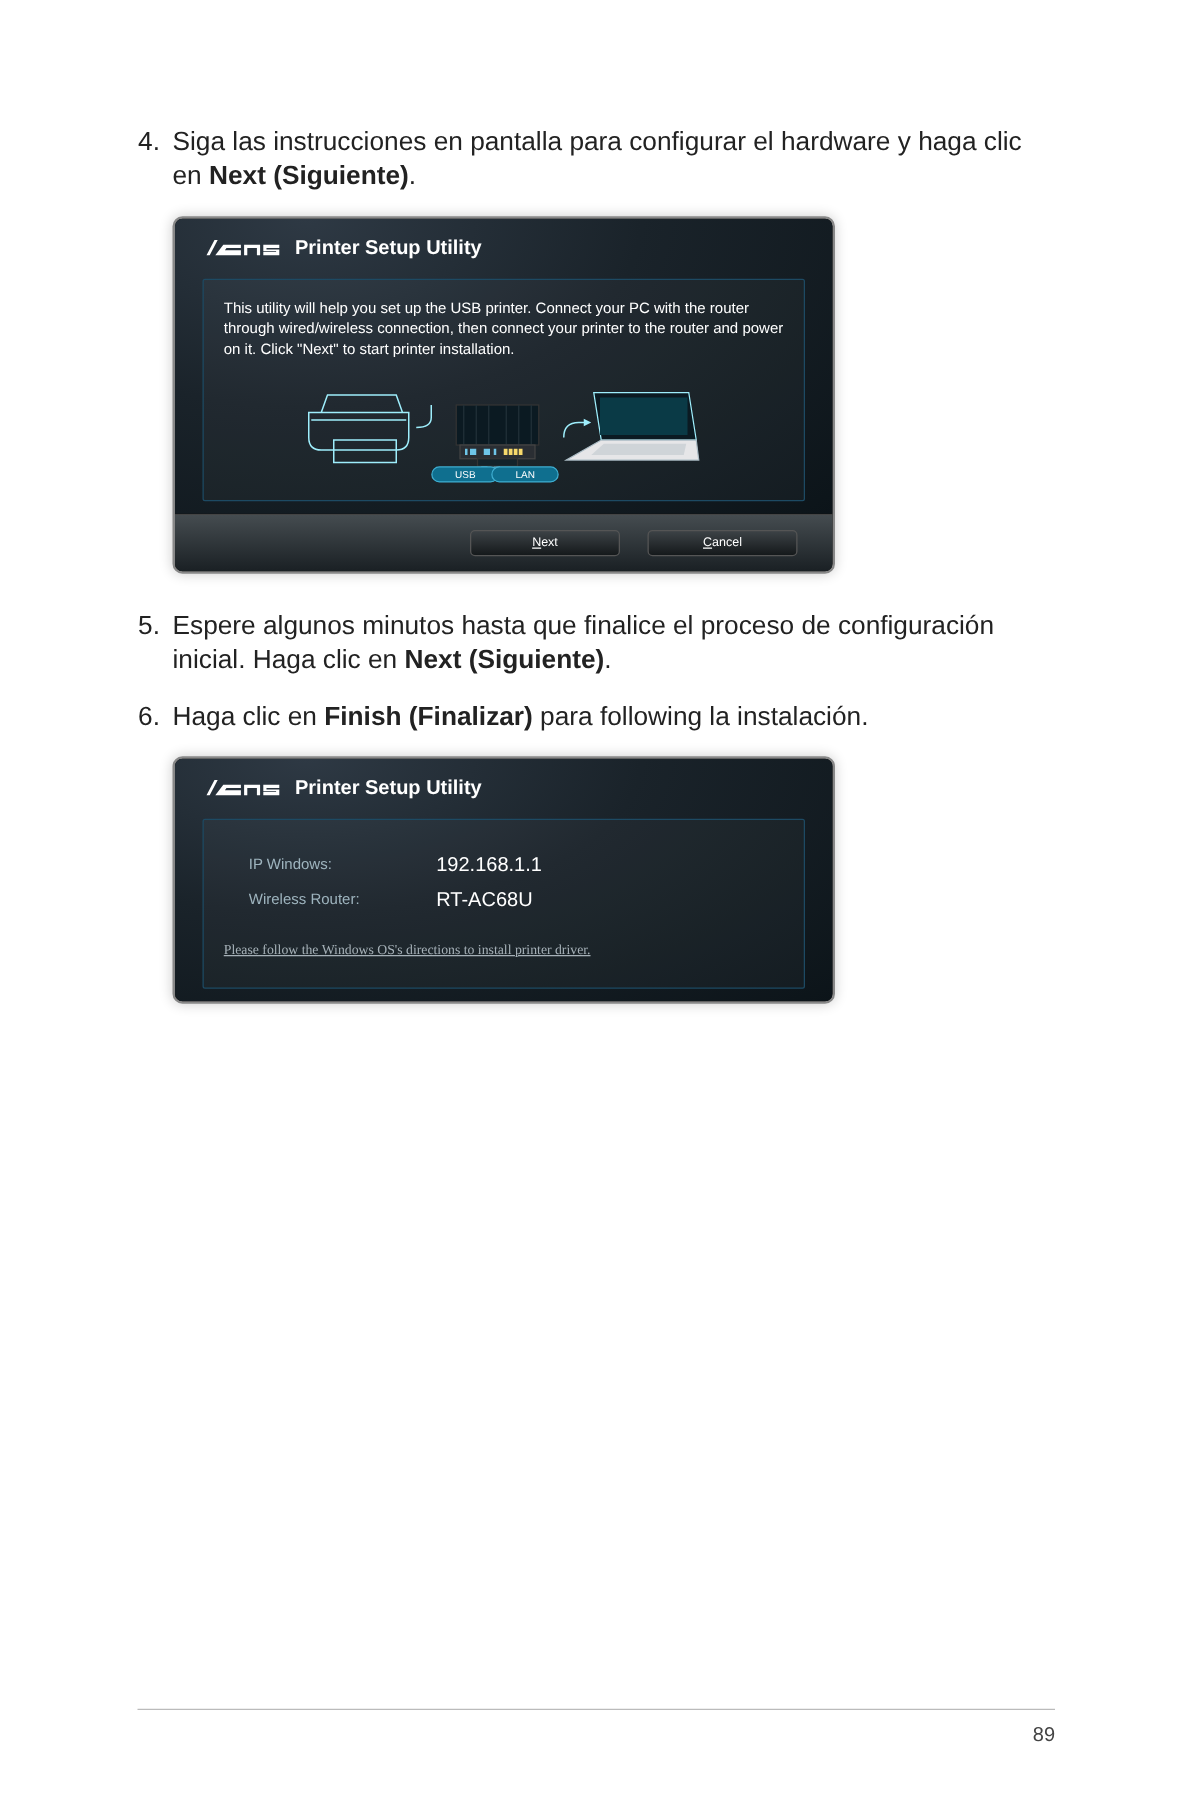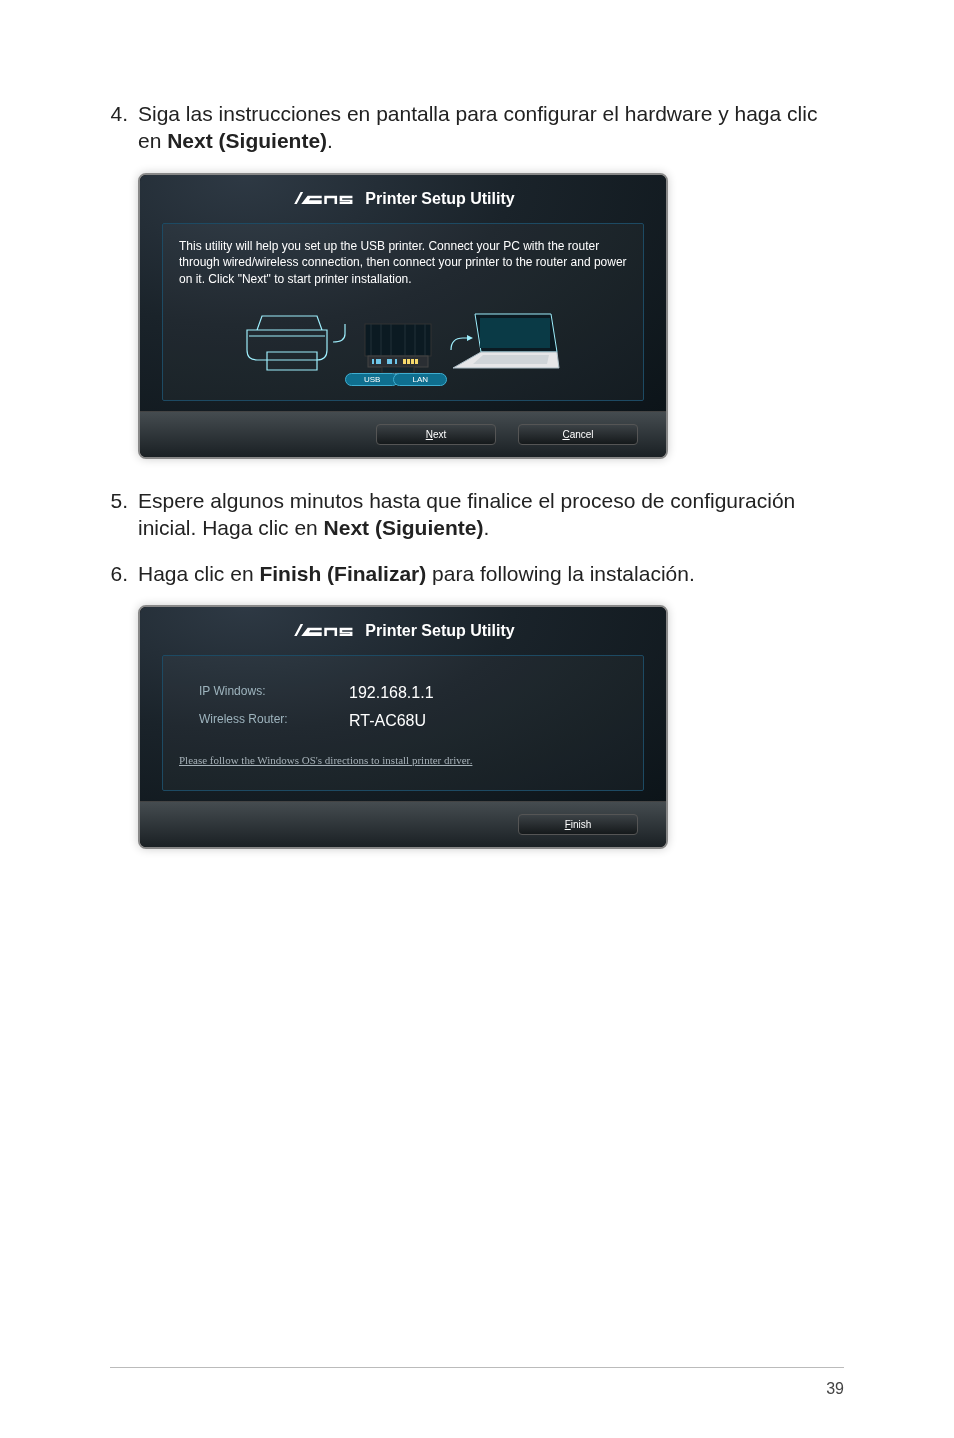--- a/index.html
+++ b/index.html
@@ -41,21 +41,20 @@
 .dialog-inner {
   padding: 14px 22px 10px 22px;
   background: radial-gradient(ellipse at 20% 0%, #2e3944 0%, #1a232a 45%, #0c1419 100%);
   position: relative;
 }
 .dialog-header {
   display: flex;
   align-items: center;
   gap: 10px;
   margin-bottom: 14px;
-  justify-content: center;
 }
 .asus-logo {
   width: 64px;
   height: 20px;
 }
 .asus-logo svg { width: 100%; height: 100%; }
 .dialog-title {
   color: #fff;
   font-weight: 700;
   font-size: 16px;
@@ -269,19 +268,16 @@
           <div class="kv-val">192.168.1.1</div>
         </div>
         <div class="kv-row">
           <div class="kv-label">Wireless Router:</div>
           <div class="kv-val">RT-AC68U</div>
         </div>
         <div class="follow-text">Please follow the Windows OS's directions to install printer driver.</div>
       </div>
     </div>
   </div>
-  <div class="dialog-footer">
-    <div class="dlg-btn"><span class="ul">F</span><span>inish</span></div>
-  </div>
 </div>
 
 <div class="page-divider"></div>
-<div class="page-number">39</div>
+<div class="page-number">89</div>
 
 </body></html>

